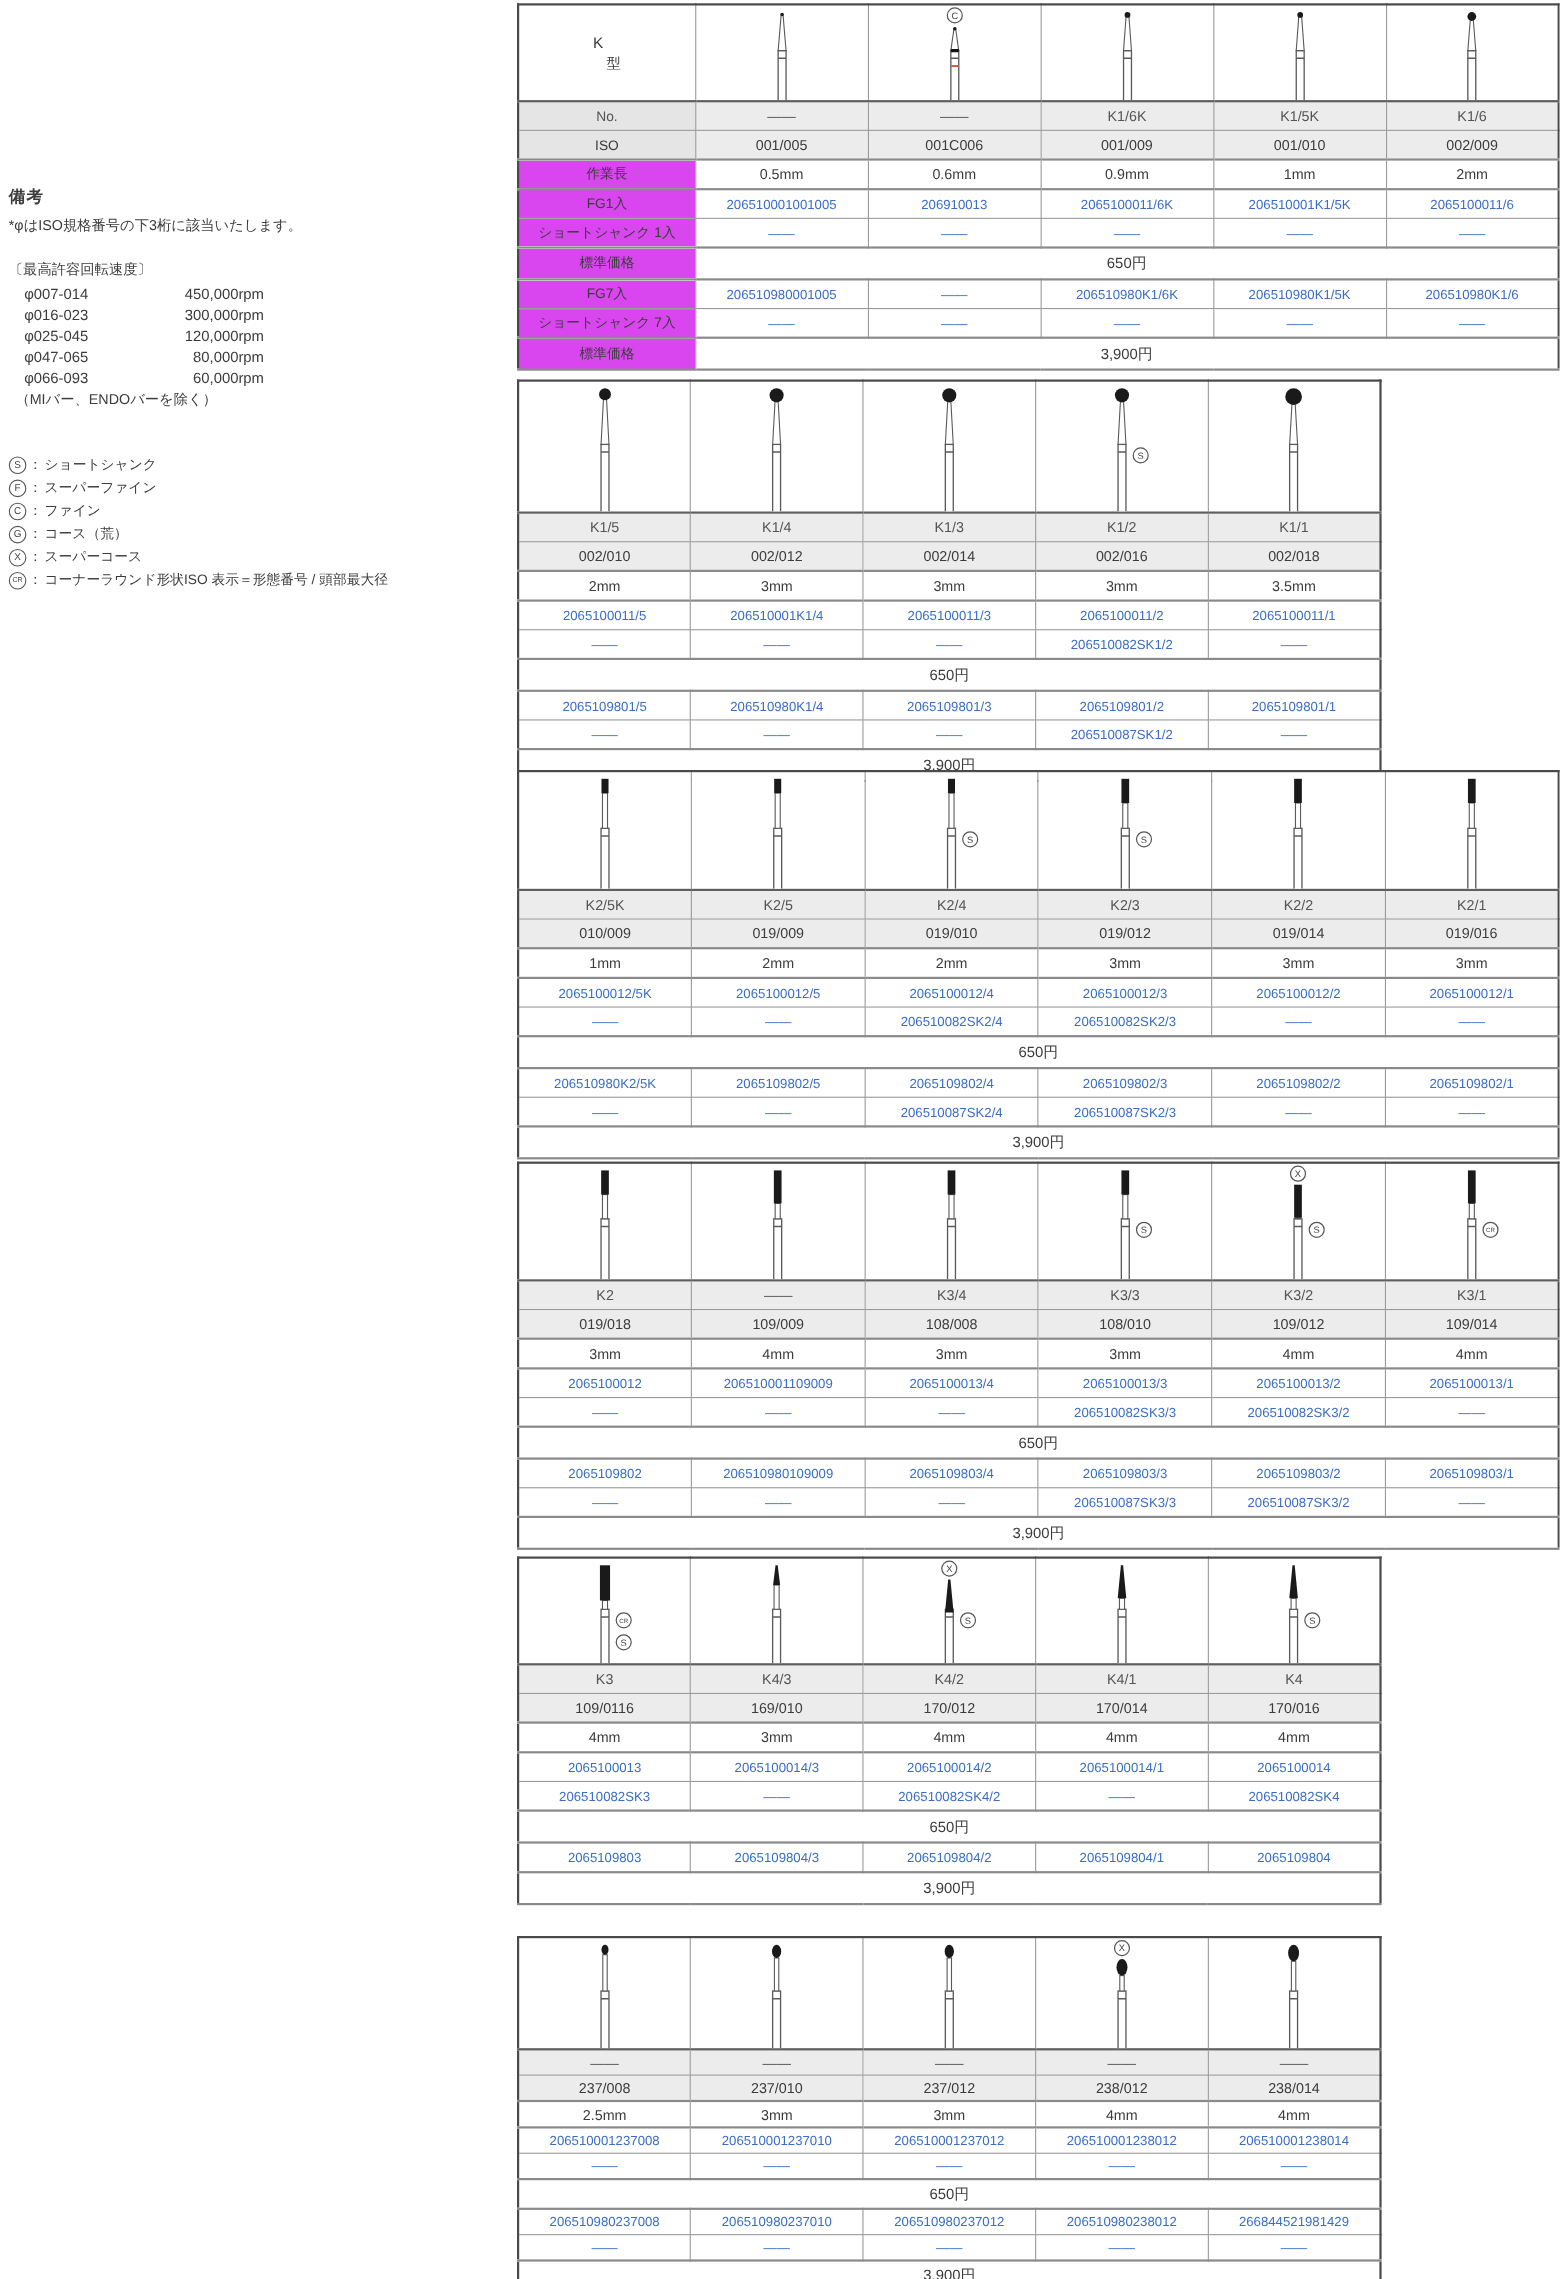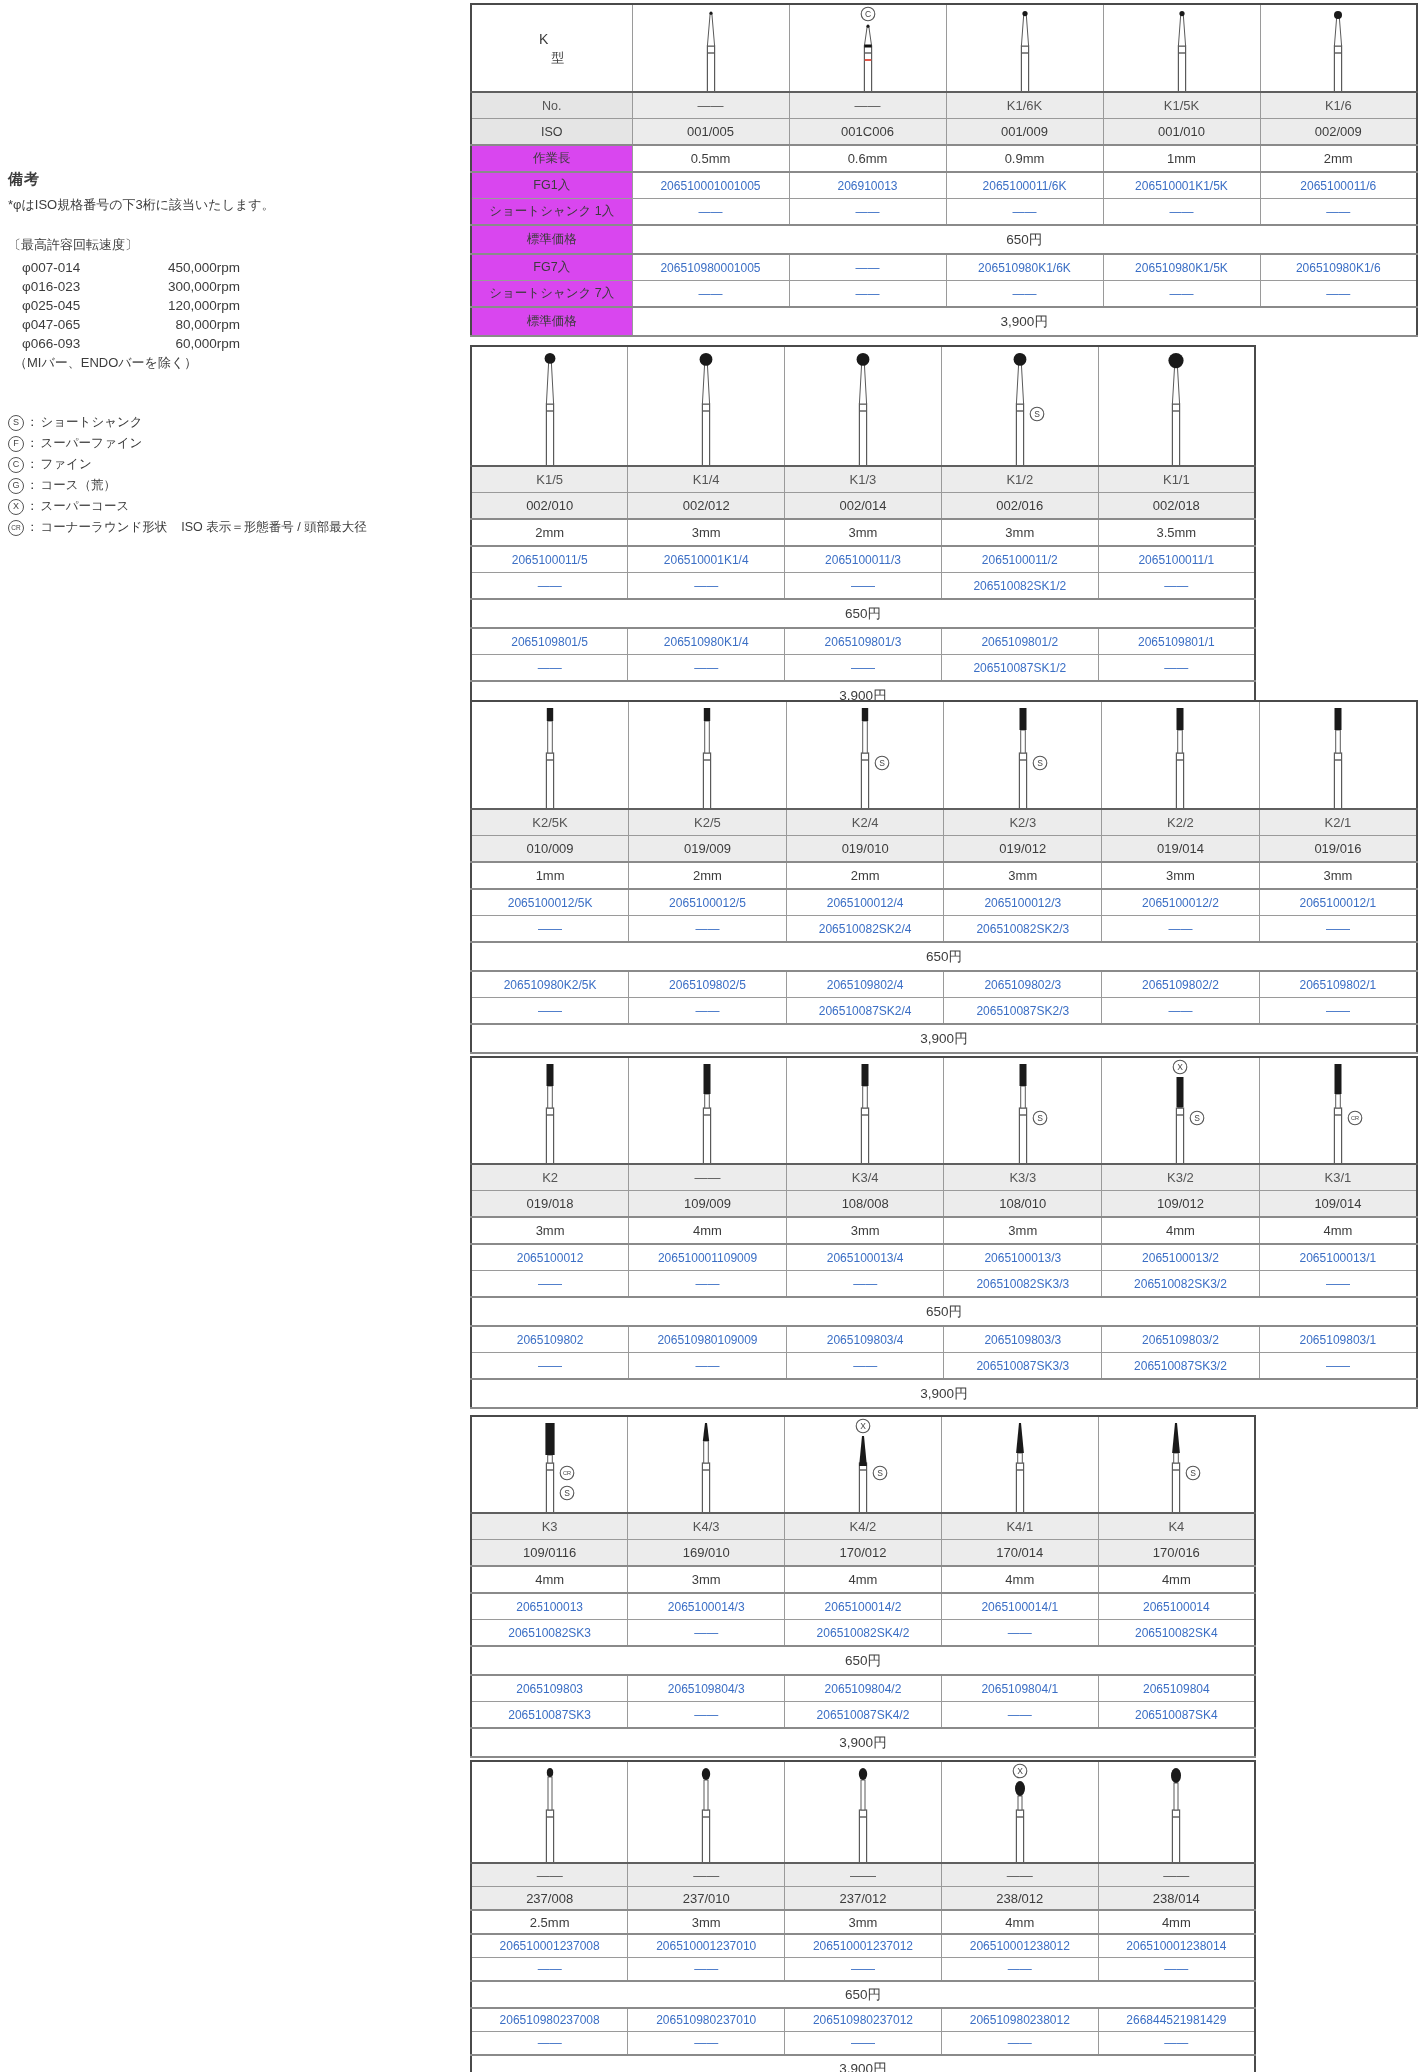--- a/index.html
+++ b/index.html
@@ -15,21 +15,21 @@
   .sp-row{display:flex;font-size:13.5px;line-height:19px;padding-left:14px;}
   .sp-range{width:92px;}
   .sp-rpm{flex:1;text-align:right;}
   .nt-excl{font-size:13px;margin-top:1px;padding-left:6px;}
   #legend-list{margin-top:40px;}
   .lg-row{display:flex;align-items:center;font-size:12.5px;line-height:21px;height:21px;}
   .mk{display:inline-flex;align-items:center;justify-content:center;width:14px;height:14px;
       border:1.2px solid #555;border-radius:50%;font-size:9px;color:#444;flex:0 0 auto;}
   .mk-sm{font-size:6.5px;letter-spacing:0;}
   .lg-sep{margin:0 2px 0 2px;}
-  .lg-extra{margin-left:14px;}
+  .lg-extra{}
 
   
   .tbl{position:absolute;}
   .t1{left:470px;top:3px;width:948px;}
   .t2{left:470px;top:345px;width:786px;}
   .t3{left:470px;top:700px;width:948px;}
   .t4{left:470px;top:1056px;width:948px;}
   .t5{left:470px;top:1415px;width:786px;}
   .t6{left:470px;top:1760px;width:786px;}
 
@@ -724,27 +724,20 @@
           <tr class="price-row">
             <td colspan="5" class="pricecell">650円</td>
           </tr>
           <tr class="code-row">
             <td class="code">2065109803</td>
             <td class="code">2065109804/3</td>
             <td class="code">2065109804/2</td>
             <td class="code">2065109804/1</td>
             <td class="code">2065109804</td>
           </tr>
-          <tr class="code-row">
-            <td class="code">206510087SK3</td>
-            <td class="code">——</td>
-            <td class="code">206510087SK4/2</td>
-            <td class="code">——</td>
-            <td class="code">206510087SK4</td>
-          </tr>
           <tr class="price-row">
             <td colspan="5" class="pricecell">3,900円</td>
           </tr>
         </tbody>
       </table>
     </div>
   <div class="tbl t6">
       <table class="cat">
         <colgroup>
           <col>

